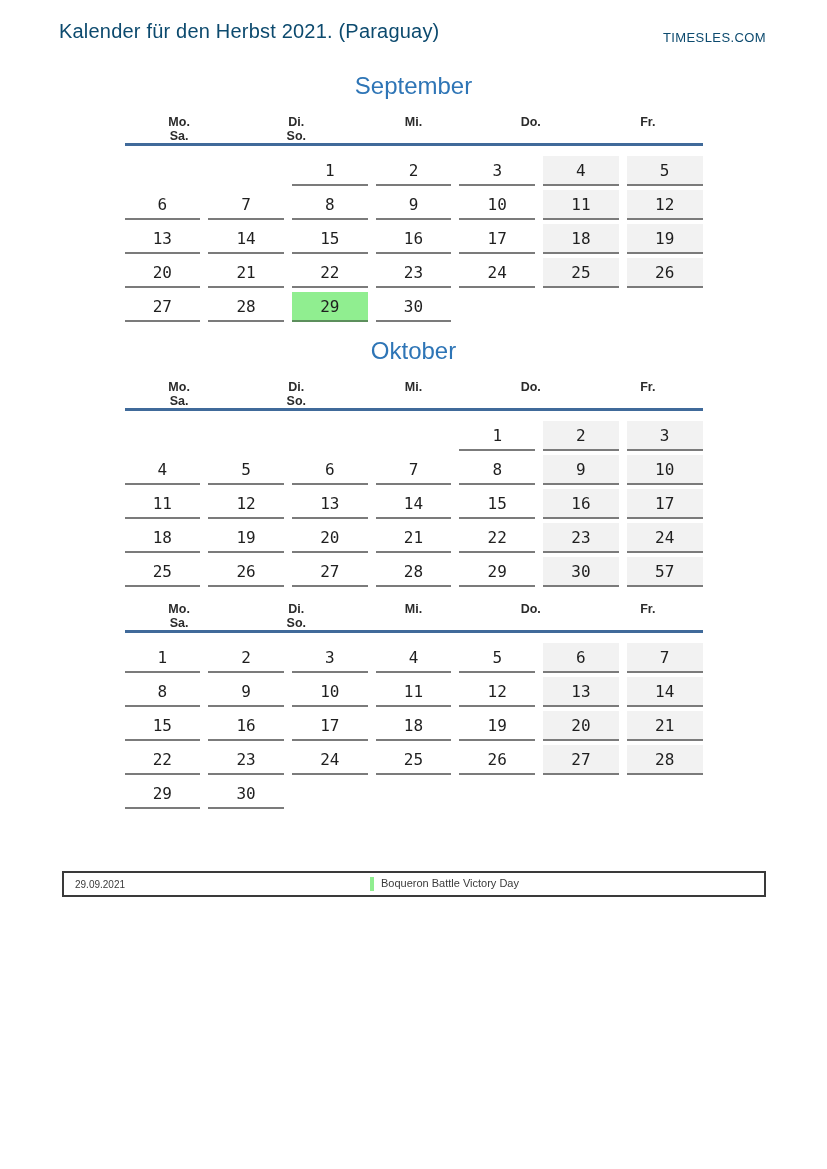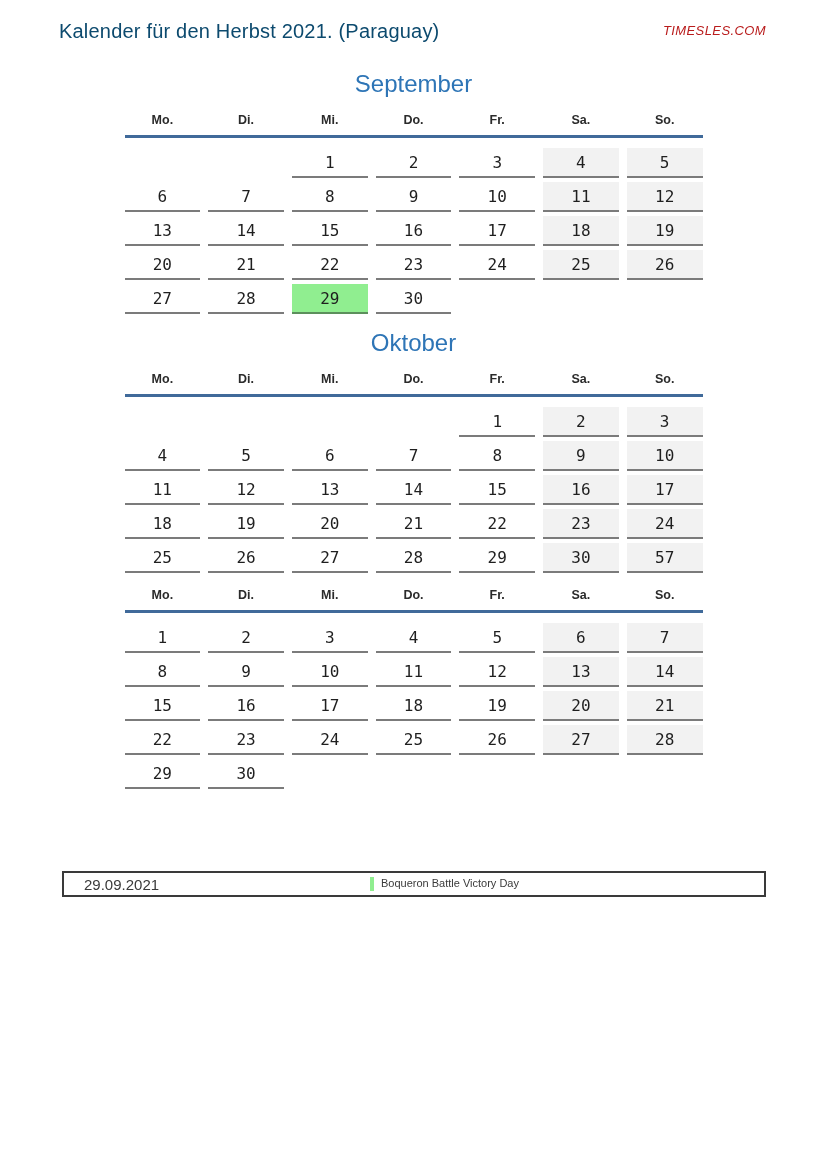--- a/index.html
+++ b/index.html
@@ -4,45 +4,45 @@
 <style>
   * { margin:0; padding:0; box-sizing:border-box; }
   html,body { width:827px; height:1169px; background:#ffffff;
               font-family:"Liberation Sans", sans-serif; }
   body { position:relative; overflow:hidden; }
 
   
   .page-header { display:flex; justify-content:space-between; align-items:flex-start;
                  padding:20px 61px 0 59px; }
   .page-title { font-size:20px; font-weight:400; color:#0c4a6e; letter-spacing:0.2px; }
-  .site-link { font-size:13px; color:#b91c1c; text-decoration:none; letter-spacing:0.4px;
-               margin-top:3px;font-style:italic; }
+  .site-link { font-size:13px; color:#0c4a6e; text-decoration:none; letter-spacing:0.4px;
+               margin-top:10px; }
 
   
   .calendar { width:578px; margin:0 auto; padding-top:27px; }
   .month { margin-bottom:15px; }
   .month-title { font-size:24px; font-weight:400; color:#2e75b6; text-align:center;
                  margin-bottom:15px; }
-  .weekday-row { display:grid; grid-template-columns:repeat(7,1fr); column-gap:8px;
-                 padding-bottom:8px; border-bottom:3px solid #406a9a; }
+  .weekday-row { display:grid; grid-template-columns:repeat(5,1fr); column-gap:8px;
+                 padding-bottom:0; border-bottom:3px solid #406a9a; }
   .weekday { text-align:center; font-size:12.5px; font-weight:600; color:#2b2b2b; }
   .rows { padding-top:10px; }
   .week-row { display:grid; grid-template-columns:repeat(7,1fr); column-gap:8px;
               margin-bottom:4px; }
   .day-cell { height:30px; display:flex; align-items:center; justify-content:center;
               font-family:"DejaVu Sans Mono", monospace; font-size:16px; color:#1f1f1f;
               border-bottom:2px solid #7b7b7b; }
   .day-cell.empty { border-bottom:none; background:none; }
   .day-cell.weekend { background:#f2f2f2; }
   .day-cell.holiday { background:#90ee90; border-bottom-color:#5c8f5c; }
 
   
   .legend-box { position:absolute; left:62px; top:871px; width:704px; height:26px;
                 border:2px solid #3a3a3a; display:flex; align-items:center; }
-  .legend-date { font-size:15px; color:#3a3a3a; padding-left:20px; }
+  .legend-date { font-size:10px; color:#3a3a3a; padding-left:11px; }
   .legend-item { position:absolute; left:306px; display:flex; align-items:flex-start; }
   .legend-marker { width:4px; height:14px; background:#90ee90; margin-right:7px; }
   .legend-label { font-size:11px; color:#3a3a3a; }
 </style>
 </head>
 <body>
 
 <header class="page-header">
   <h1 class="page-title">Kalender für den Herbst 2021. (Paraguay)</h1>
   <a class="site-link" href="#">TIMESLES.COM</a>

